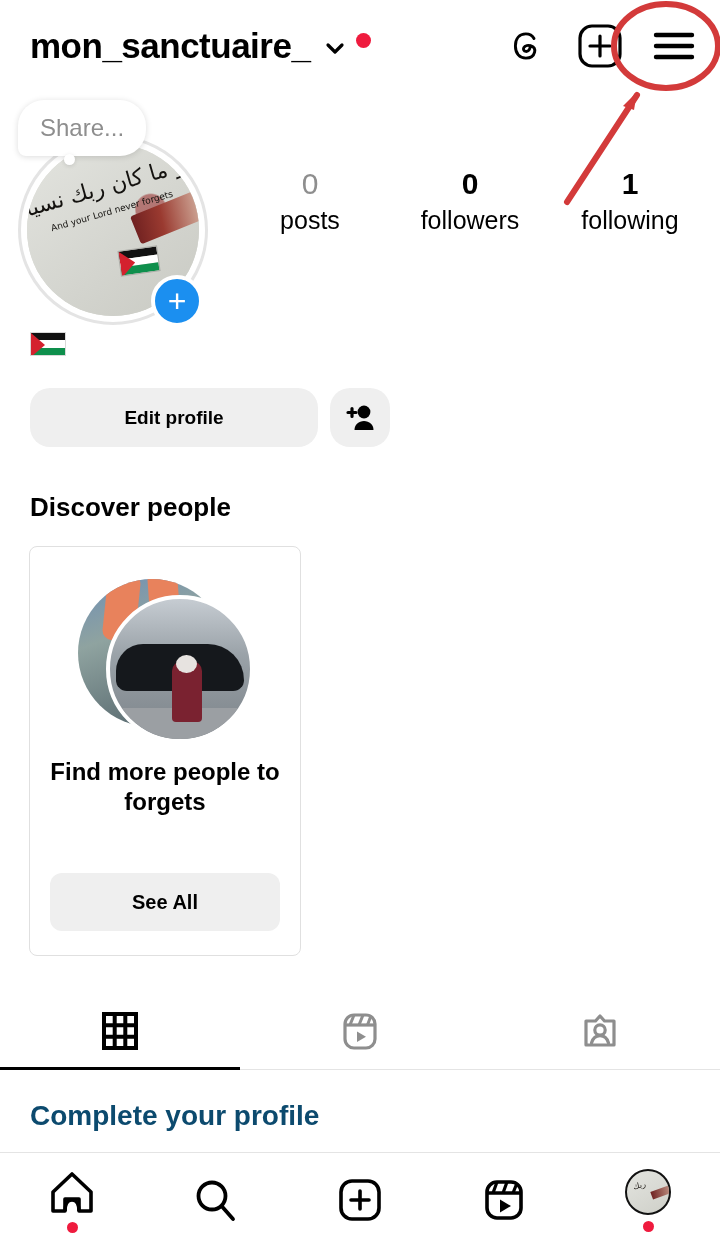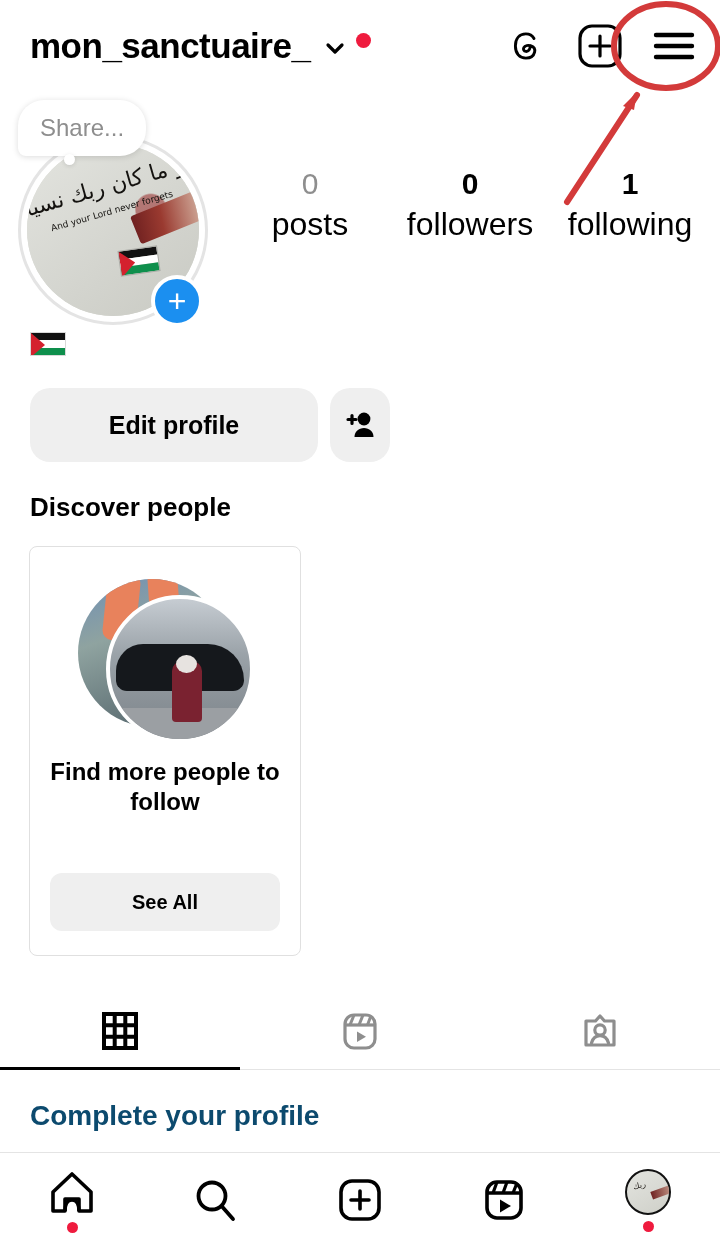--- a/index.html
+++ b/index.html
@@ -120,37 +120,37 @@
     z-index: 6;
   }
 
   .stats {
     position: absolute; left: 230px; top: 58px;
     width: 480px; display: flex;
   }
   .stat { flex: 1; text-align: center; }
   .stat .num { font-size: 30px; font-weight: bold; color: #000; line-height: 1.05; }
   .stat.dim .num { color: #8e8e8e; font-weight: normal; }
-  .stat .lbl { font-size: 32px; color: #000; margin-top: 6px; }
+  .stat .lbl { font-size: 25px; color: #000; margin-top: 6px; }
 
   
   .bio {
     position: absolute; left: 30px; top: 332px;
     width: 36px; height: 24px;
   }
 
   
   .actions {
     position: absolute; left: 30px; top: 388px;
     width: 660px; display: flex; gap: 12px;
   }
   .btn {
     background: #efefef; border-radius: 20px;
-    height: 74px; display: flex; align-items: center; justify-content: center;
-    font-size: 25px; font-weight: bold; color: #000;
+    height: 59px; display: flex; align-items: center; justify-content: center;
+    font-size: 19px; font-weight: bold; color: #000;
   }
   .btn.edit { width: 288px; }
   .btn.share { width: 288px; }
   .btn.adduser { width: 60px; }
 
   
   .discover-title {
     position: absolute; left: 30px; top: 492px;
     font-size: 26px; font-weight: bold; color: #000;
   }
@@ -369,21 +369,21 @@
         <span class="b1"></span>
           <span class="b2"></span>
       </div>
       <div class="dc-av front">
         <span class="ground"></span>
         <span class="car"></span>
         <span class="person"></span>
         <span class="head"></span>
       </div>
     </div>
-    <div class="dc-title">Find more people to follow</div>
+    <div class="dc-title">Find more people to forgets</div>
     <div class="see-all">See All</div>
   </div>
 
   <div class="tabs">
     <div class="tab">
       <svg width="44" height="44" viewBox="0 0 44 44">
         <rect x="6" y="5" width="32" height="34" fill="none" stroke="#000" stroke-width="4"></rect>
         <path d="M16.7 5 V39 M27.3 5 V39 M6 16.3 H38 M6 27.7 H38" stroke="#000" stroke-width="4"></path>
       </svg>
       <div class="underline"></div>

